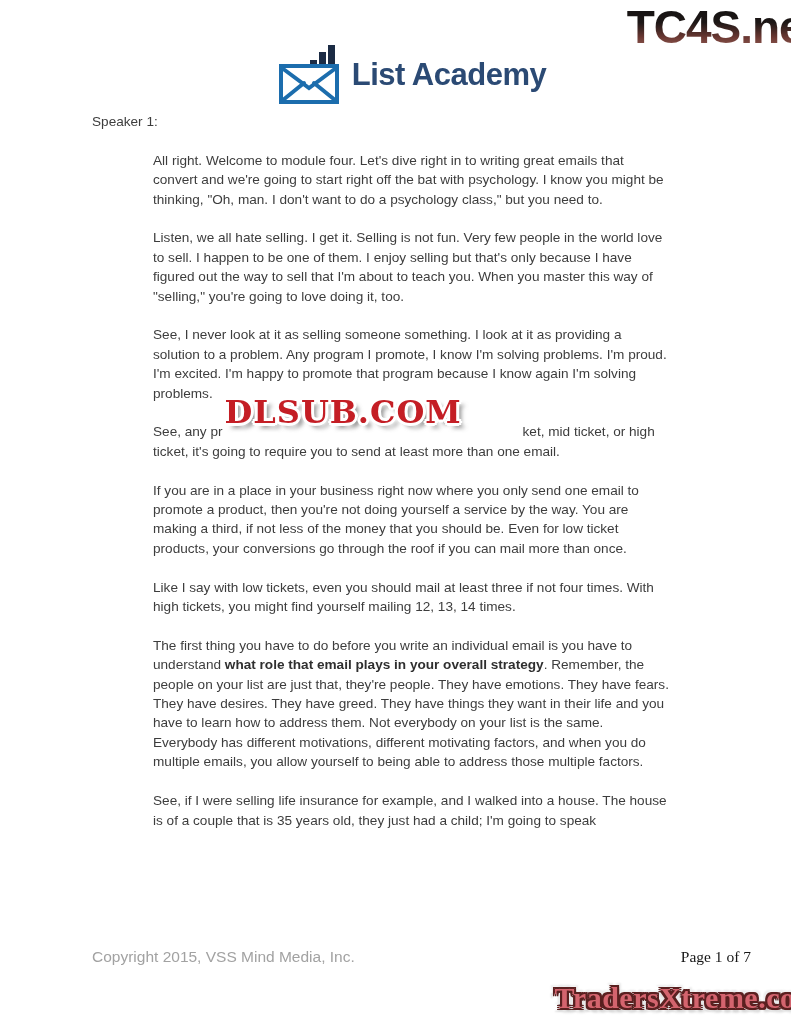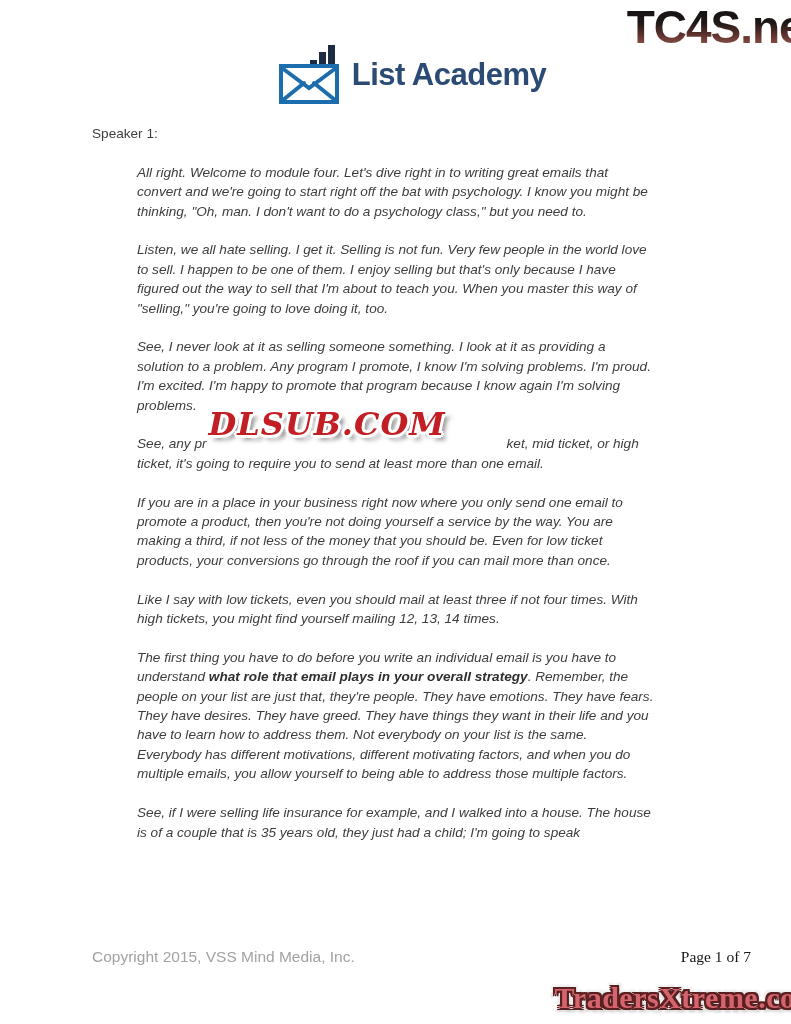--- a/index.html
+++ b/index.html
@@ -25,25 +25,25 @@
   .logo{
     position:absolute;top:44px;left:0;width:100%;
     display:flex;justify-content:center;align-items:center;gap:10px;
   }
   .logo-icon{display:inline-block;width:64px;height:62px;}
   .logo-text{
     font-size:31px;font-weight:bold;color:#2b4a74;letter-spacing:-0.5px;
   }
   
   .content{
-    position:absolute;top:124px;left:92px;width:625px;
+    position:absolute;top:112px;left:92px;width:625px;
     font-size:13.6px;line-height:19.4px;color:#3d3d3d;
   }
   .speaker{margin:0;}
-  .col{margin-left:45px;width:517px;font-style:italic;}
+  .col{margin-left:61px;width:517px;}
   .col p{margin:19.4px 0 0 0;}
   
   .wm-gap{
     display:inline-block;position:relative;
     width:300px;height:14px;vertical-align:baseline;
   }
   .dlsub{
     position:absolute;left:2px;top:-30px;width:300px;
     font-family:"DejaVu Serif","Liberation Serif",serif;
     font-weight:bold;font-size:32px;line-height:40px;letter-spacing:1px;

